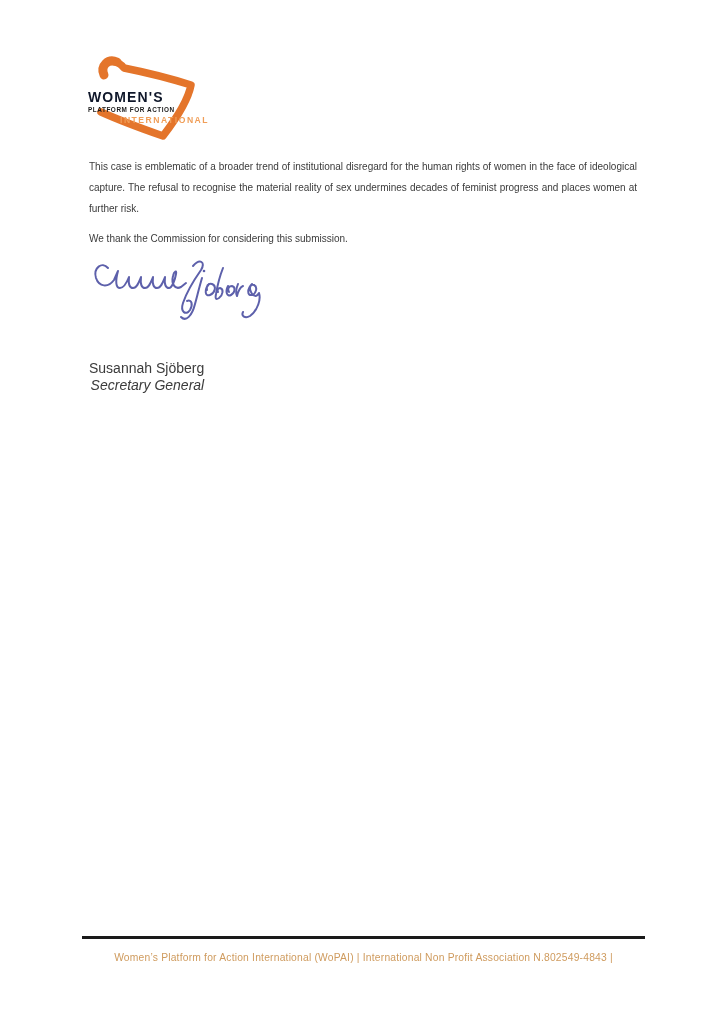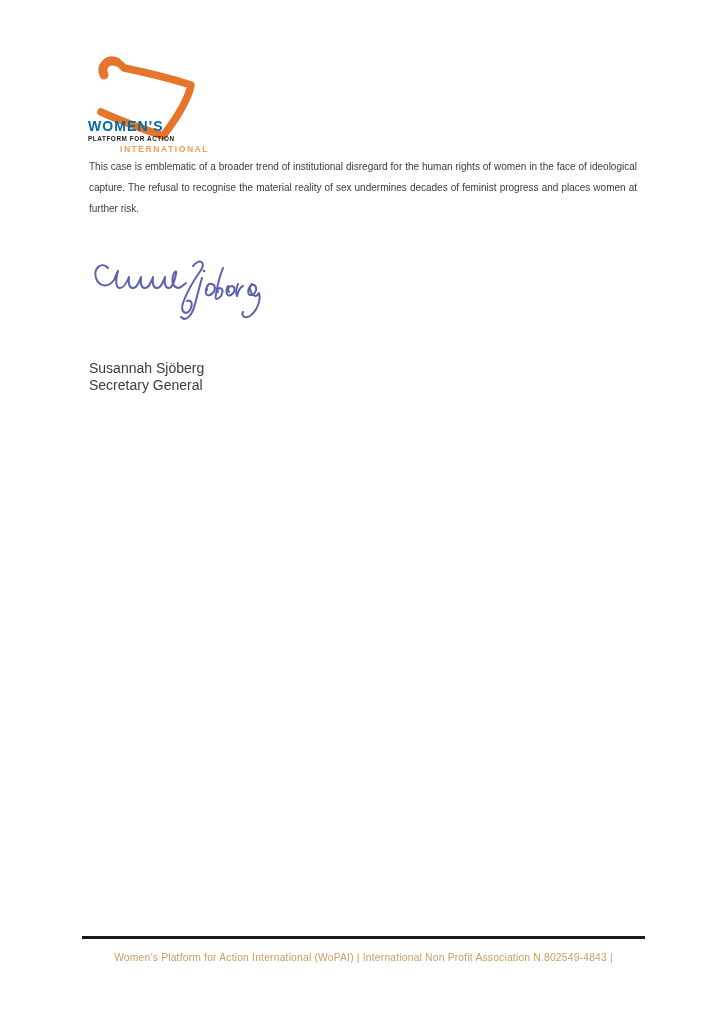--- a/index.html
+++ b/index.html
@@ -9,32 +9,32 @@
     margin:0 auto;
     background:#ffffff;
     font-family:"Liberation Sans", sans-serif;
     color:#3b3b3b;
     overflow:hidden;
   }
   
   .logo{position:absolute;left:84px;top:52px;width:130px;height:95px;}
   .logo-svg{position:absolute;left:0;top:0;}
   .logo-text{position:absolute;left:4px;top:38px;width:90px;}
-  .logo-line1{font-size:14px;font-weight:bold;letter-spacing:1.1px;color:#0369a1;line-height:15px;white-space:nowrap;margin-top:29px;}
+  .logo-line1{font-size:14px;font-weight:bold;letter-spacing:1.1px;color:#0f172a;line-height:15px;white-space:nowrap;}
   .logo-line2{font-size:6.4px;font-weight:bold;letter-spacing:0.55px;color:#1c1c1c;line-height:8px;margin-top:1px;white-space:nowrap;}
   .logo-line3{font-size:8.6px;font-weight:bold;letter-spacing:1.5px;color:#f09e58;line-height:10px;margin-top:1px;white-space:nowrap;padding-left:32px;}
   
   .body-text{position:absolute;left:89px;top:156px;width:548px;font-size:10px;line-height:21px;}
   .body-text p{margin:0;}
   .para1{text-align:justify;margin-bottom:9px !important;}
   
   .signature{position:absolute;left:90px;top:256px;}
   .signer{position:absolute;left:89px;top:360px;font-size:14px;line-height:17px;}
   .signer-name{white-space:nowrap;}
-  .signer-title{white-space:nowrap;}
+  .signer-title{font-style:italic;white-space:nowrap;text-align:right;}
   
   .footer-rule{position:absolute;left:82px;top:936px;width:563px;height:3px;background:#1a1a1a;}
   .footer-text{
     position:absolute;left:82px;top:950px;width:563px;
     text-align:center;font-size:10.3px;line-height:16.5px;
     color:#cf9b5e;letter-spacing:0.2px;
   }
   .footer-text div{white-space:nowrap;}
 </style>
 </head>
@@ -49,20 +49,21 @@
     </svg>
     <div class="logo-text">
       <div class="logo-line1">WOMEN'S</div>
       <div class="logo-line2">PLATFORM FOR ACTION</div>
       <div class="logo-line3">INTERNATIONAL</div>
     </div>
   </div>
 
   <div class="body-text">
     <p class="para1">This case is emblematic of a broader trend of institutional disregard for the human rights of women in the face of ideological capture. The refusal to recognise the material reality of sex undermines decades of feminist progress and places women at further risk.</p>
+    <p class="para2">We thank the Commission for considering this submission.</p>
   </div>
 
   <svg class="signature" width="180" height="70" viewBox="0 0 180 70">
     <g fill="none" stroke-width="2" stroke-linecap="round" stroke-linejoin="round" stroke="#5d60ab">
       <path d="M18,12 C12,5 3,12 6,22 C9,31 18,32 24,24 L28,15
                C25,26 26,32 30,32 C34,32 37,26 39,21
                C38,29 40,32 43,32 C47,32 49,26 51,21
                C50,29 52,32 55,32 C59,32 61,26 63,21
                C62,29 64,32 67,32 C71,32 73,26 75,21
                C74,29 76,32 79,32 C82,32 85,24 86,18

